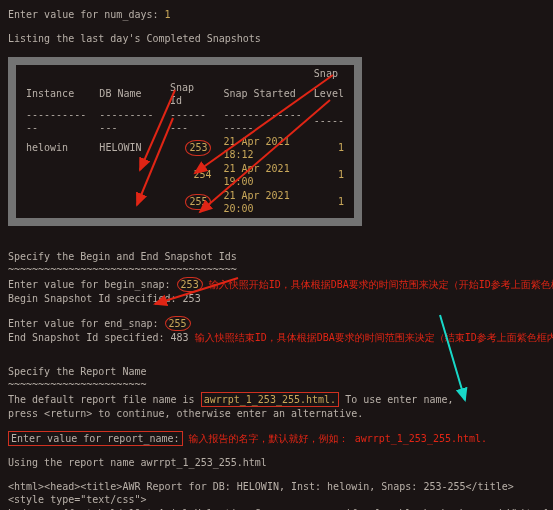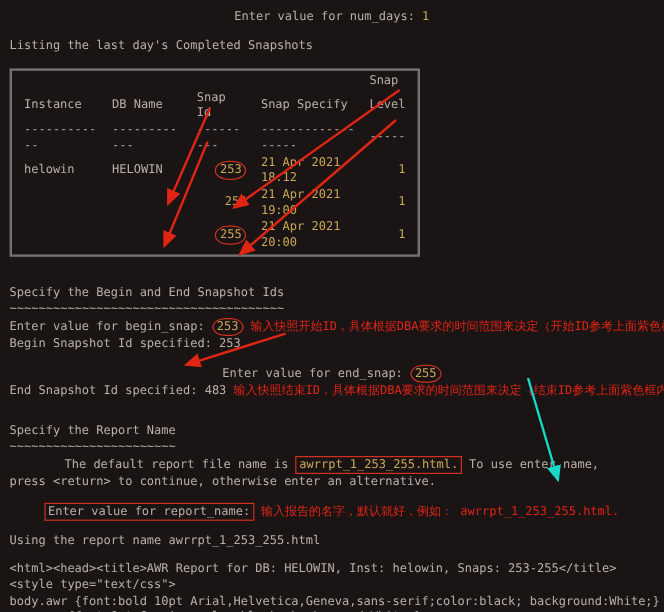--- a/index.html
+++ b/index.html
@@ -7,24 +7,24 @@
     padding: 8px;
     background: #1a1414;
     color: #b8b0a8;
     font-family: Consolas, monospace;
     font-size: 10px;
     line-height: 1.35;
     width: 537px;
     overflow: hidden;
     position: relative;
   }
-  .prompt-line { white-space: nowrap; text-align: center; }
+  .prompt-line { white-space: nowrap; }
   .num { color: #c9a85a; }
   .magenta-box {
-    border: 2px solid #737373;
+    border: 8px solid #737373;
     padding: 2px 4px;
     margin: 2px 0 4px 0;
     width: 330px;
   }
   table.snap { border-collapse: collapse; }
   table.snap td, table.snap th { padding: 0 6px; text-align: left; font-weight: normal; }
   table.snap th { text-align: left; }
   .dash { color: #b8b0a8; letter-spacing: 0; }
   .ellipse {
     display: inline-block;
@@ -65,21 +65,21 @@
     <th></th>
           <th></th>
           <th></th>
           <th></th>
           <th>Snap</th>
   </tr>
   <tr>
     <th>Instance</th>
     <th>DB Name</th>
     <th>Snap Id</th>
-    <th>Snap Specify</th>
+    <th>Snap Started</th>
     <th>Level</th>
   </tr>
   <tr class="dash">
     <td>------------</td>
     <td>------------</td>
     <td>---------</td>
     <td>------------------</td>
     <td>-----</td>
   </tr>
   <tr>

